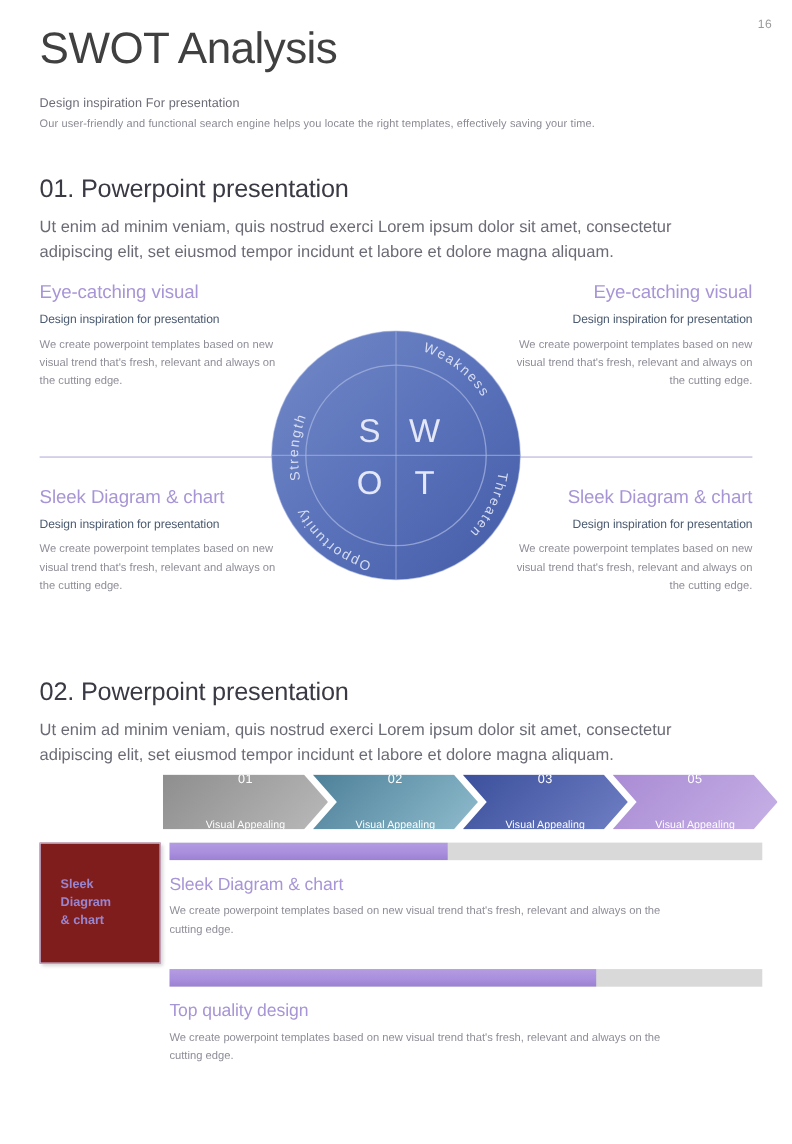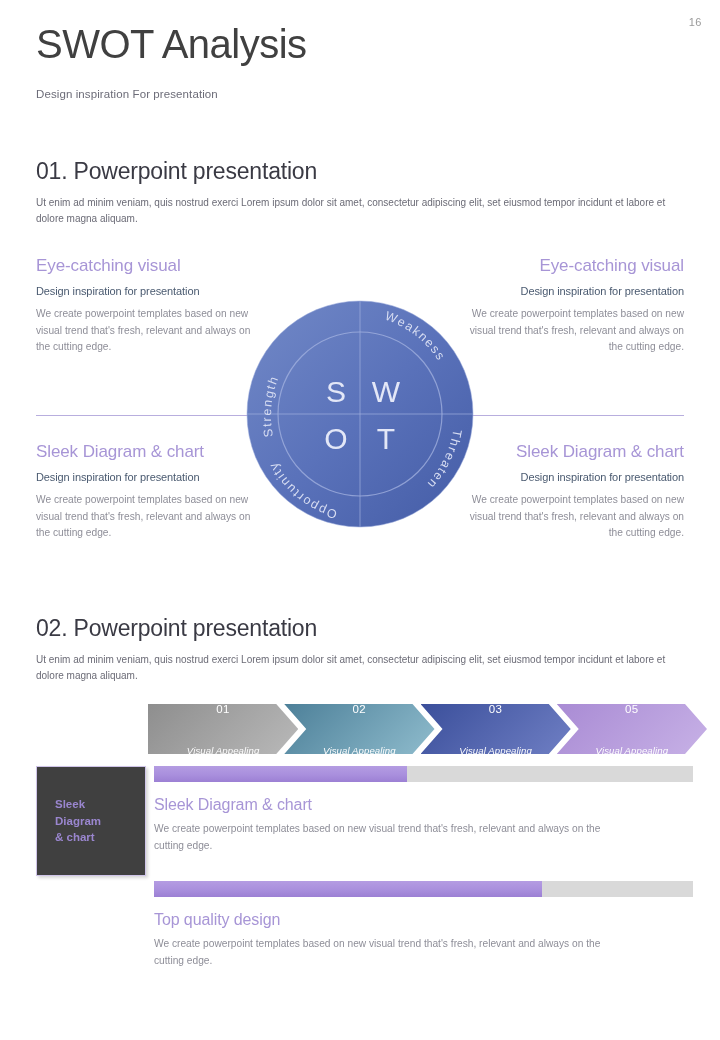--- a/index.html
+++ b/index.html
@@ -48,21 +48,21 @@
   
   .section { position: absolute; left: 36px; right: 48px; }
   .section-title {
     font-size: 23px;
     font-weight: 400;
     color: #3a3a44;
     letter-spacing: -0.2px;
   }
   .section-desc {
     margin-top: 10px;
-    font-size: 10px;
+    font-size: 15px;
     line-height: 1.55;
     color: #6b6b76;
   }
 
   
   .swot-wrap { position: absolute; left: 36px; right: 36px; top: 250px; height: 340px; }
 
   .swot-divider {
     position: absolute;
     left: 0; right: 0; top: 165px;
@@ -127,33 +127,33 @@
     flex-direction: column;
     align-items: center;
     justify-content: center;
     color: #ffffff;
     gap: 28px;
   }
   .chev:first-child {
     clip-path: polygon(0 0, calc(100% - 22px) 0, 100% 50%, calc(100% - 22px) 100%, 0 100%);
   }
   .chev-num { font-size: 11.5px; letter-spacing: 0.4px; margin-bottom: 2px; }
-  .chev-label { font-size: 9.6px; letter-spacing: 0.1px; font-style: italic; }
+  .chev-label { font-size: 9.6px; letter-spacing: 0.1px; }
 
   
   .bar-row { position: absolute; left: 36px; right: 27px; height: 110px; }
   .row-1 { top: 766px; }
   .row-2 { top: 881px; }
 
   .badge {
     position: absolute;
     left: 0; top: 0;
     width: 110px;
     height: 110px;
-    background: #404040;
+    background: #7f1d1d;
     border: 1px solid #cfc4e8;
     box-shadow: 2px 2px 3px rgba(0,0,0,0.16);
     display: flex;
     align-items: center;
     padding-left: 18px;
   }
   .badge-text {
     font-size: 11.5px;
     font-weight: bold;
     line-height: 1.45;
@@ -189,20 +189,21 @@
   }
 </style>
 </head>
 <body>
 
 <div class="page-number">16</div>
 
 <div class="header">
   <div class="slide-title">SWOT Analysis</div>
   <div class="subtitle-1">Design inspiration For presentation</div>
+  <div class="subtitle-2">Our user-friendly and functional search engine helps you locate the right templates, effectively saving your time.</div>
 </div>
 
 <div class="section" style="top:158px;">
   <div class="section-title">01. Powerpoint presentation</div>
   <div class="section-desc">Ut enim ad minim veniam, quis nostrud exerci  Lorem ipsum dolor sit amet, consectetur  adipiscing elit, set eiusmod tempor incidunt et labore et dolore magna aliquam.</div>
 </div>
 
 <div class="swot-wrap">
 
   <div class="swot-divider"></div>

